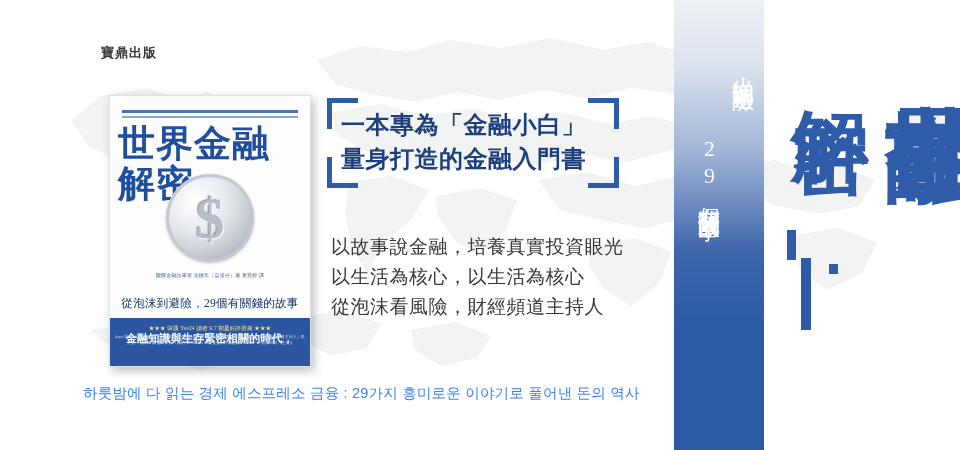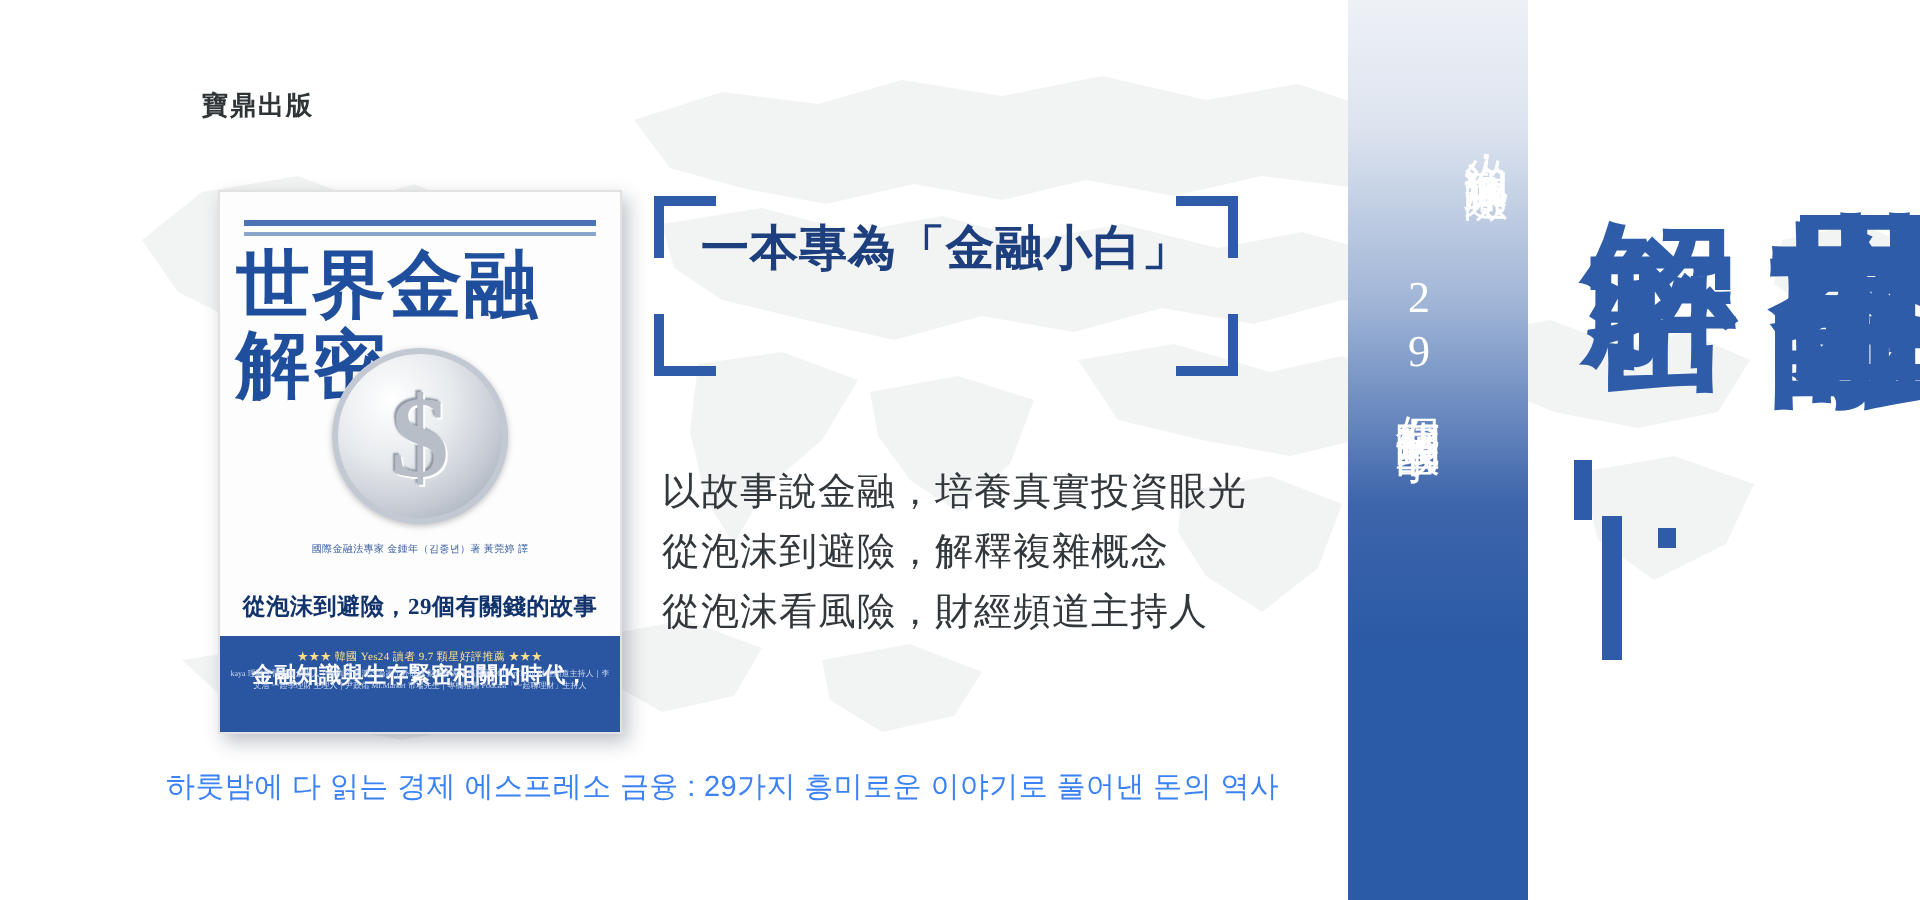--- a/index.html
+++ b/index.html
@@ -45,21 +45,21 @@
   }
 
   .cv-title{
     position:absolute;left:8px;top:28px;width:184px;
     color:#1f4f9c;font-weight:700;letter-spacing:1px;
     font-size:37px;line-height:40px;text-align:left;
   }
   .cv-title .l2{display:block;}
   .cv-sub{
     position:absolute;left:0;right:0;top:200px;text-align:center;
-    color:#12336b;font-size:11.5px;font-weight:700;letter-spacing:.3px;
+    color:#12336b;font-size:11.5px;font-weight:400;letter-spacing:.3px;
   }
   .cv-author{
     position:absolute;left:0;right:0;top:176px;text-align:center;
     color:#3a5f9e;font-size:5px;line-height:7px;letter-spacing:.2px;
   }
   .cv-band{
     position:absolute;left:0;right:0;top:222px;height:40px;background:#2a55a0;
     display:flex;flex-direction:column;align-items:center;justify-content:center;
     color:#ffffff;font-size:11px;font-weight:700;line-height:15px;letter-spacing:.2px;
   }
@@ -78,21 +78,21 @@
   
   .headline{position:absolute;left:296px;top:98px;width:292px;height:90px;}
   .brk{position:absolute;width:26px;height:26px;border:5px solid #2f5ca8;}
   .brk.tl{left:0;top:0;border-right:none;border-bottom:none;}
   .brk.tr{right:0;top:0;border-left:none;border-bottom:none;}
   .brk.bl{left:0;bottom:0;border-right:none;border-top:none;}
   .brk.br{right:0;bottom:0;border-left:none;border-top:none;}
   .headline .ht{
     position:absolute;left:14px;right:14px;top:10px;
     color:#1d3f7e;font-size:24px;font-weight:700;line-height:34px;
-    text-align:center;letter-spacing:.5px;
+    letter-spacing:.5px;
   }
 
   
   .body-lines{
     position:absolute;left:300px;top:232px;width:300px;
     color:#33383d;font-size:19px;line-height:30px;letter-spacing:.5px;
   }
 
   
   .korean{
@@ -177,26 +177,27 @@
     <div class="cv-endorse">kaya 理財學習頻道創辦人｜金鎮翼 經濟評論家｜朴成炫 財經作家｜高麗星 Million Tung 財經頻道主持人｜李文浩 一起學理財 主理人｜尹政佑 Mr.Market 市場先生｜專欄推薦 Podcast「一起聊理財」主持人</div>
   </div>
 
   <div class="headline">
     <span class="brk tl"></span>
     <span class="brk tr"></span>
     <span class="brk bl"></span>
     <span class="brk br"></span>
     <div class="ht">
       <div>一本專為「金融小白」</div>
+      <div>量身打造的金融入門書</div>
     </div>
   </div>
 
   <div class="body-lines">
     <div>以故事說金融，培養真實投資眼光</div>
-    <div>從泡沫到避險，解釋複雜概念</div>
+    <div>以生活為核心，以生活為核心</div>
     <div>從泡沫看風險，財經頻道主持人</div>
   </div>
 
   <div class="korean">하룻밤에 다 읽는 경제 에스프레소 금융 : 29가지 흥미로운 이야기로 풀어낸  돈의 역사</div>
 
   <div class="panel">
     <div class="vcol c1">從泡沫到避險，</div>
     <div class="vcol c2">29個有關錢的故事</div>
   </div>
 

